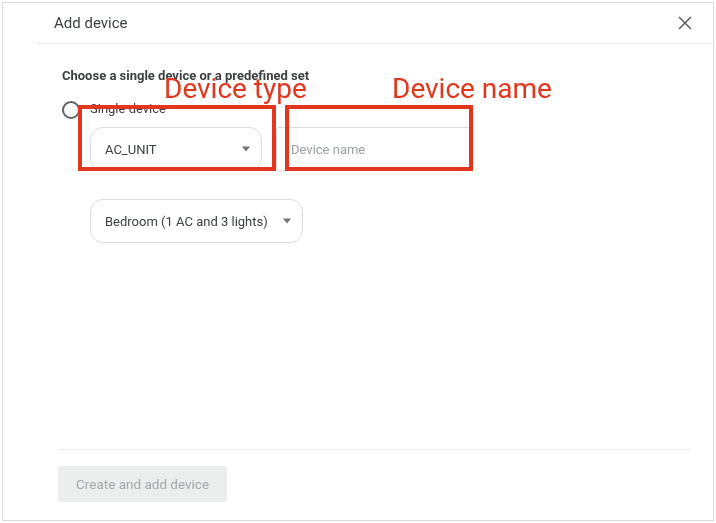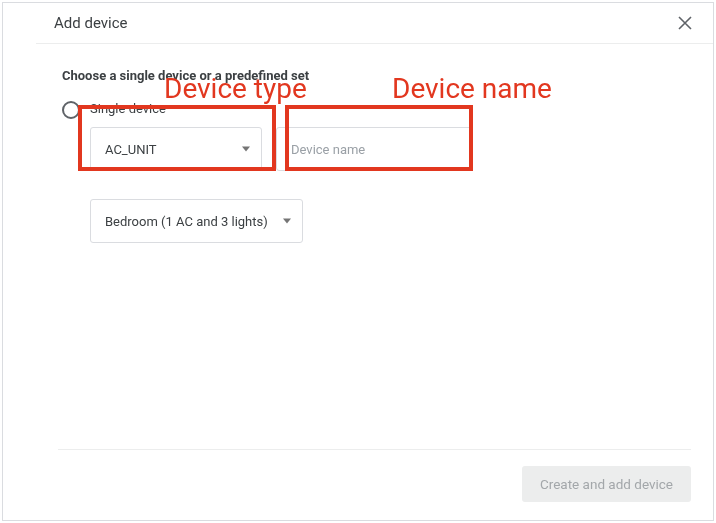--- a/index.html
+++ b/index.html
@@ -75,21 +75,21 @@
     gap: 14px;
     margin-left: 28px;
     margin-bottom: 28px;
   }
   .select-wrap {
     position: relative;
   }
   .select {
     border: 1px solid #dadce0;
     height: 44px;
-    border-radius: 3px;
+    border-radius: 13px;
     padding: 0 34px 0 14px;
     display: flex;
     align-items: center;
     font-size: 13px;
     color: #3c4043;
     background: #fff;
     cursor: pointer;
     min-width: 172px;
   }
   .select-wide { min-width: 196px; }
@@ -127,21 +127,20 @@
     font-size: 28px;
     font-weight: 400;
     white-space: nowrap;
     pointer-events: none;
   }
   .footer {
     border-top: 1px solid #eceded;
     margin: 0 22px;
     padding: 16px 0 18px 0;
     display: flex;
-    justify-content: flex-end;
   }
   .primary-btn {
     background: #eceded;
     border: none;
     color: #a3a7aa;
     font-size: 13.5px;
     padding: 10px 18px;
     border-radius: 3px;
     cursor: not-allowed;
     font-family: inherit;

